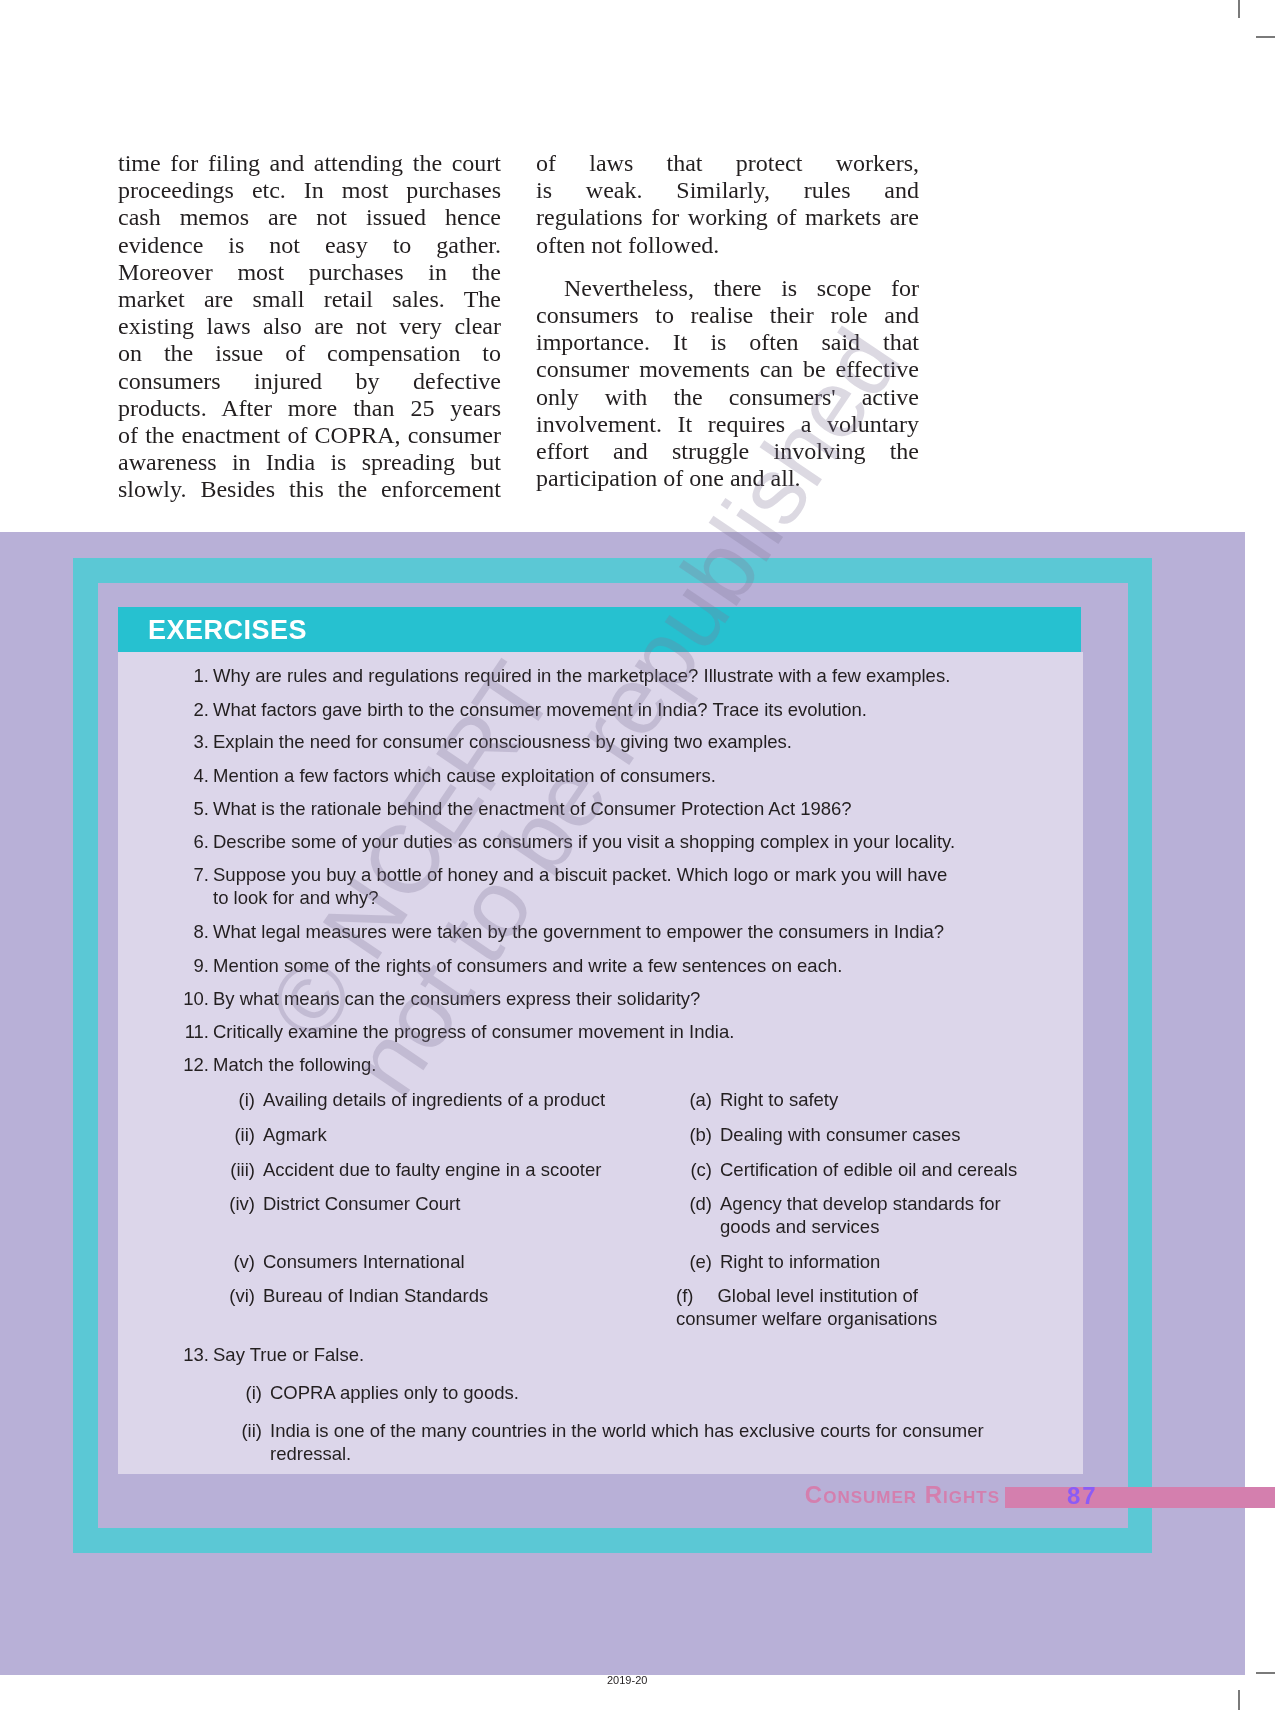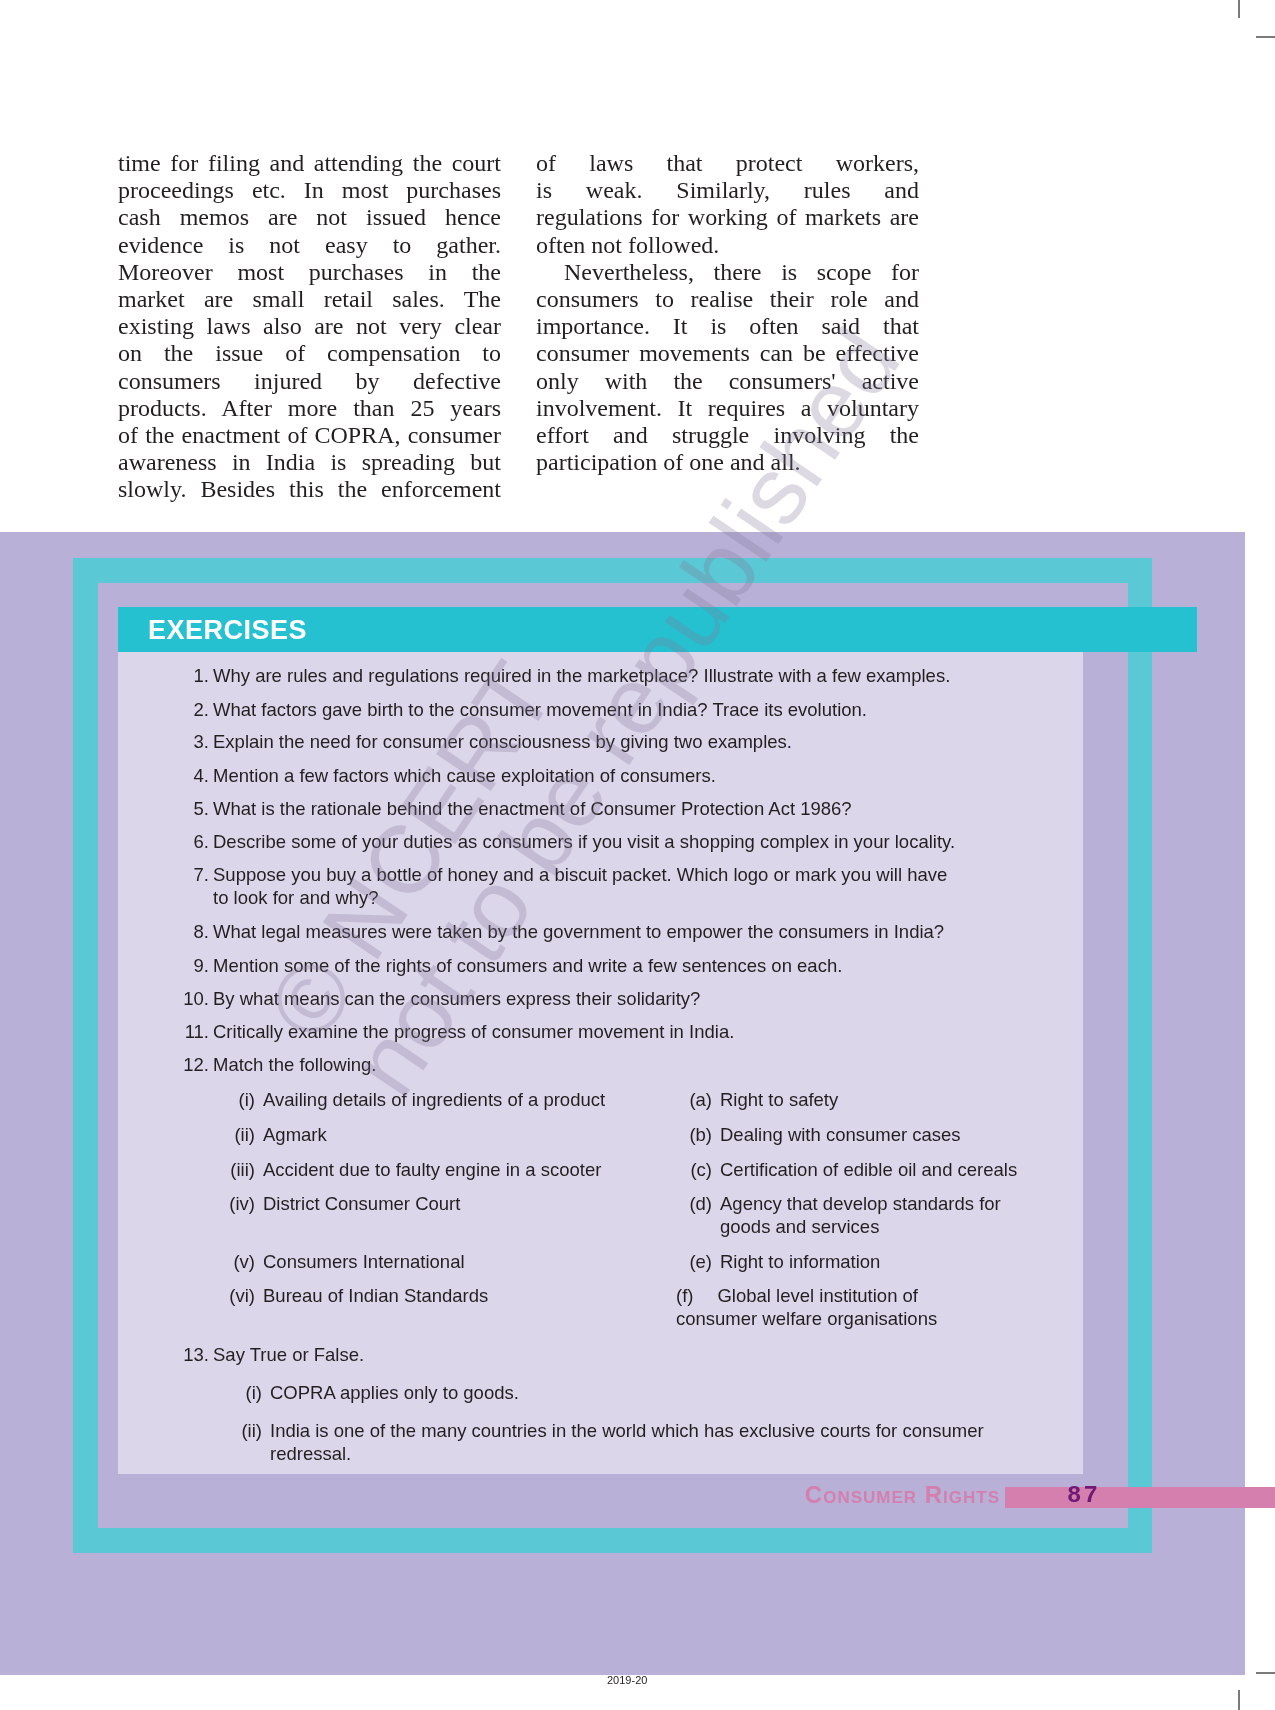--- a/index.html
+++ b/index.html
@@ -13,40 +13,41 @@
 
   
   .prose-col {
     position: absolute; top: 150px; width: 383px;
     font-family: "Liberation Serif", "DejaVu Serif", serif;
     font-size: 24px; line-height: 27.2px; color: #231f20;
     text-align: justify; text-align-last: justify;
   }
   .prose-col p { margin: 0; }
   .prose-col .last { text-align-last: left; }
-  .prose-col .indent { text-indent: 28px; margin-top: 0; }
+  .prose-col .indent { text-indent: 28px; margin-top: 16px; }
   .col-left { left: 118px; }
   .col-right { left: 536px; }
 
   
   .band {
     position: absolute; left: 0; top: 532px; width: 1245px; height: 1143px;
     background: #b8b0d7;
   }
   .teal-frame {
     position: absolute; left: 73px; top: 558px; width: 1079px; height: 995px;
     background: #5bc8d5;
   }
   .inner-purple {
     position: absolute; left: 98px; top: 583px; width: 1030px; height: 945px;
     background: #b8b0d7;
   }
   .ex-header {
-    position: absolute; left: 118px; top: 607px; width: 1079px; height: 45px;
+    position: absolute; left: 118px; top: 607px; width: 956px; height: 45px;
     background: #26c1d0;
+    padding-left: 7px;
   }
   .ex-header-title {
     position: absolute; left: 30px; top: 8px;
     font-family: "Liberation Sans", sans-serif; font-weight: bold;
     font-size: 27px; color: #ffffff; letter-spacing: 0.5px;
   }
   .ex-content {
     position: absolute; left: 118px; top: 652px; width: 965px; height: 822px;
     background: #dcd6ea;
   }
@@ -69,22 +70,22 @@
     position: absolute; left: 1005px; top: 1487px; width: 270px; height: 21px;
     background: #d47fae;
   }
   .footer-title {
     position: absolute; right: 275px; top: 1481px;
     font-family: "Liberation Sans", sans-serif; font-weight: bold;
     font-size: 24px; color: #d47fae; font-variant: small-caps; letter-spacing: 1px;
   }
   .page-num {
     position: absolute; left: 1067px; top: 1482px;
-    font-family: Liberation Mono, monospace; font-weight: bold;
-    font-size: 24px; color: #701a75; letter-spacing: 2px;
+    font-family: Liberation Sans, sans-serif; font-weight: bold;
+    font-size: 24px; color: #8b5cf6; letter-spacing: 2px;
   }
   .year {
     position: absolute; left: 607px; top: 1674px;
     font-family: "Liberation Sans", sans-serif; font-size: 11px; color: #231f20;
   }
 </style>
 </head>
 <body>
 
 <div class="crop" style="left:1238px;top:0;width:2px;height:18px;"></div>

